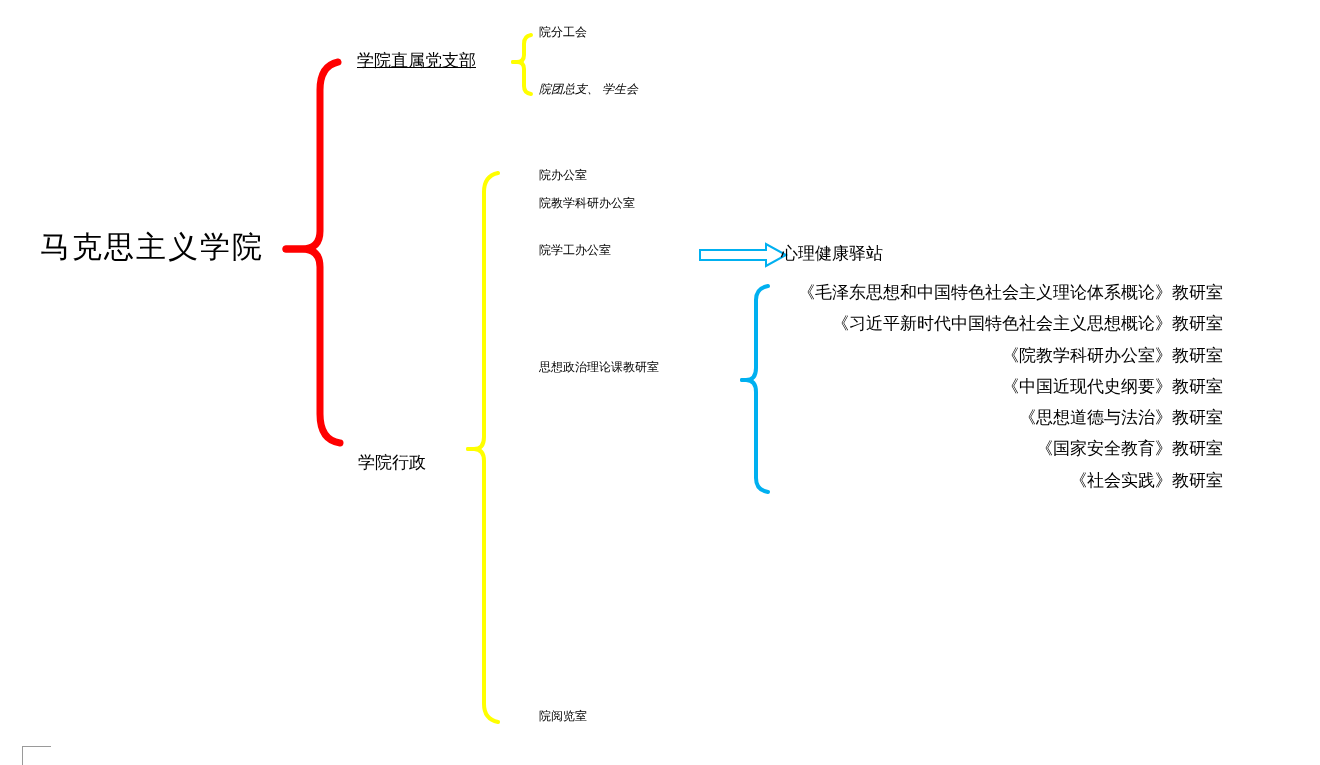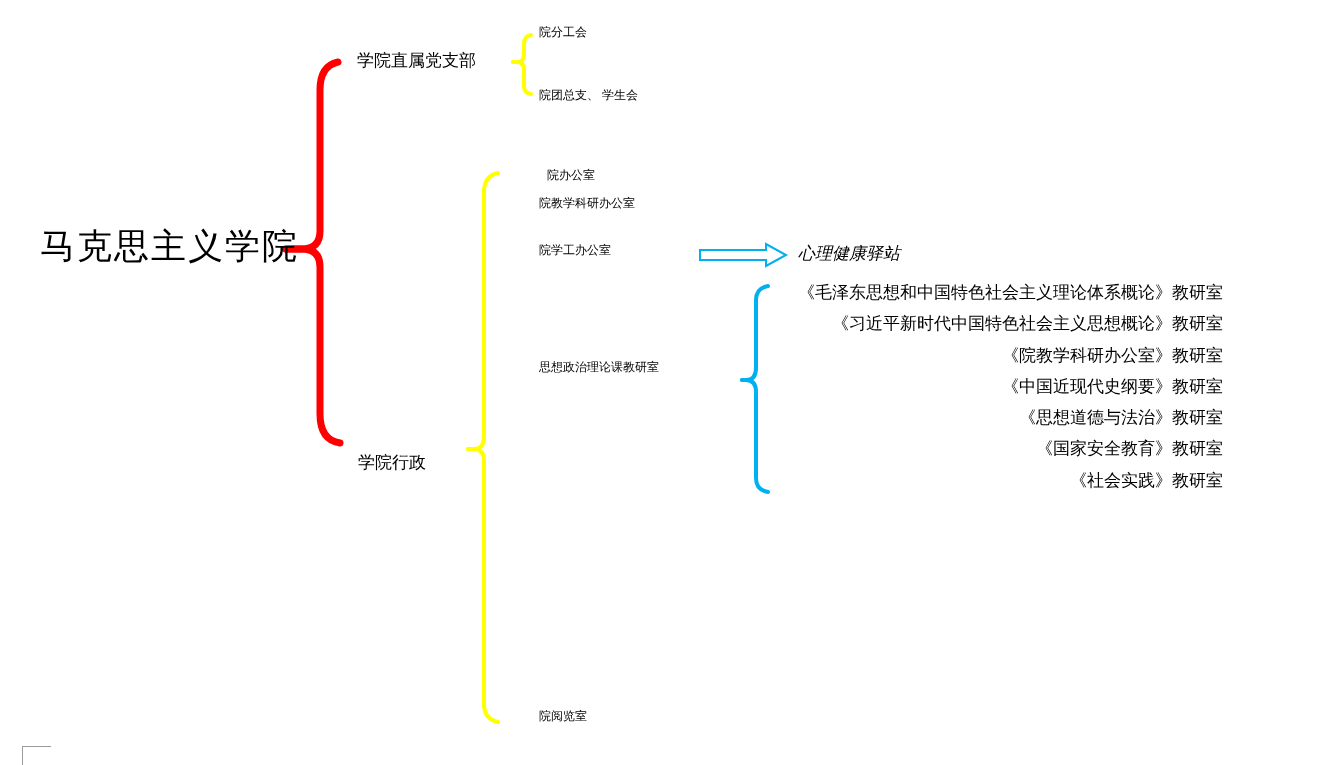--- a/index.html
+++ b/index.html
@@ -25,23 +25,23 @@
     width: 1320px;
     height: 765px;
     pointer-events: none;
   }
   .node {
     position: absolute;
     white-space: nowrap;
     line-height: 1.25;
   }
   .root-node {
-    font-size: 35px;
+    font-size: 30px;
     letter-spacing: 2px;
-    font-family: Liberation Mono, monospace;
+    font-family: Liberation Sans, sans-serif;
   }
   .lvl1 {
     font-size: 17px;
   }
   .lvl2 {
     font-size: 12px;
   }
   .lvl3 {
     font-size: 17px;
   }
@@ -75,35 +75,35 @@
     <path d="M 468 449 L 474 449 Q 484 449 484 461 L 484 704 Q 484 719 498 722" fill="none" stroke="#FFFF00" stroke-width="4" stroke-linecap="round"></path>
 
     <path d="M 742 380 L 746 380 Q 756 380 756 368 L 756 300 Q 756 288 768 286" fill="none" stroke="#00B0F0" stroke-width="4" stroke-linecap="round"></path>
     <path d="M 742 380 L 746 380 Q 756 380 756 392 L 756 478 Q 756 490 768 492" fill="none" stroke="#00B0F0" stroke-width="4" stroke-linecap="round"></path>
 
     <path d="M 700 250 L 766 250 L 766 244 L 786 255 L 766 266 L 766 260 L 700 260 Z" fill="#FFFFFF" stroke="#00B0F0" stroke-width="2" stroke-linejoin="miter"></path>
   </svg>
 
   <div class="node root-node" style="left:40px; top:228px;">马克思主义学院</div>
 
-  <div class="node lvl1" style="left:357px; top:50px;">学院直属党支部</div>
+  <div class="node lvl1" style="left:357px; top:50px;text-decoration:underline;">学院直属党支部</div>
 
   <div class="node lvl1" style="left:358px; top:452px;">学院行政</div>
 
   <div class="node lvl2" style="left:539px; top:25px;">院分工会</div>
 
-  <div class="node lvl2" style="left:539px; top:88px;">院团总支、 学生会</div>
+  <div class="node lvl2" style="left:539px; top:82px;font-style:italic;">院团总支、 学生会</div>
 
-  <div class="node lvl2" style="left:539px; top:168px;margin-left:8px;">院办公室</div>
+  <div class="node lvl2" style="left:539px; top:168px;">院办公室</div>
 
   <div class="node lvl2" style="left:539px; top:196px;">院教学科研办公室</div>
 
   <div class="node lvl2" style="left:539px; top:243px;">院学工办公室</div>
 
-  <div class="node lvl3" style="left:798px; top:243px;font-style:italic;">心理健康驿站</div>
+  <div class="node lvl3" style="left:781px; top:243px;">心理健康驿站</div>
 
   <div class="node lvl2" style="left:539px; top:360px;">思想政治理论课教研室</div>
 
 
   <div class="node lvl2" style="left:539px; top:709px;">院阅览室</div>
 
   <div class="node lvl3" style="left:798px; top:282px;text-align:right;">
     <div class="teach-item">《毛泽东思想和中国特色社会主义理论体系概论》教研室</div>
     <div class="teach-item">《习近平新时代中国特色社会主义思想概论》教研室</div>
     <div class="teach-item">《院教学科研办公室》教研室</div>

